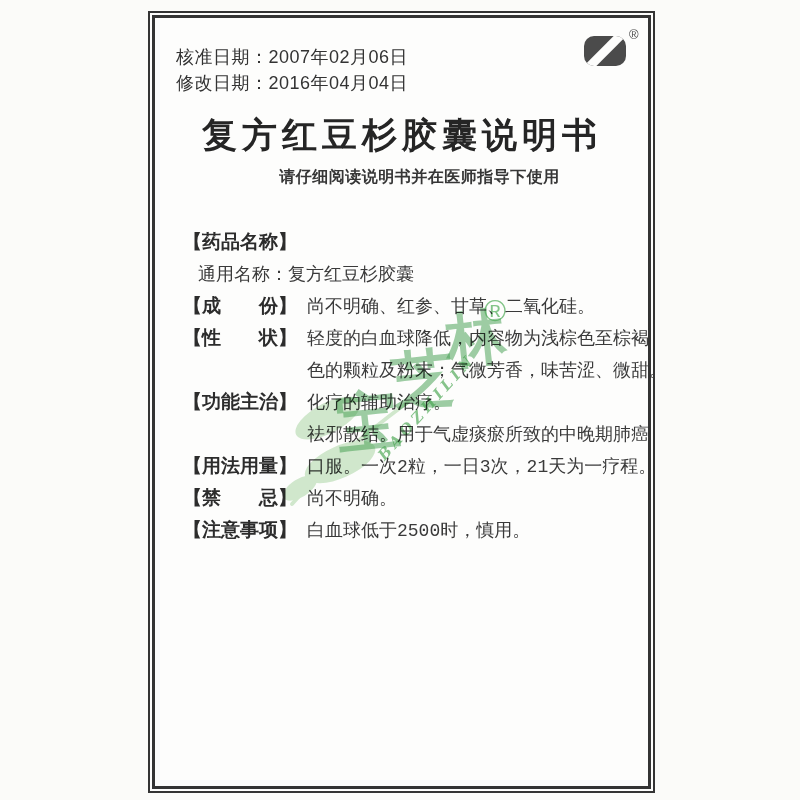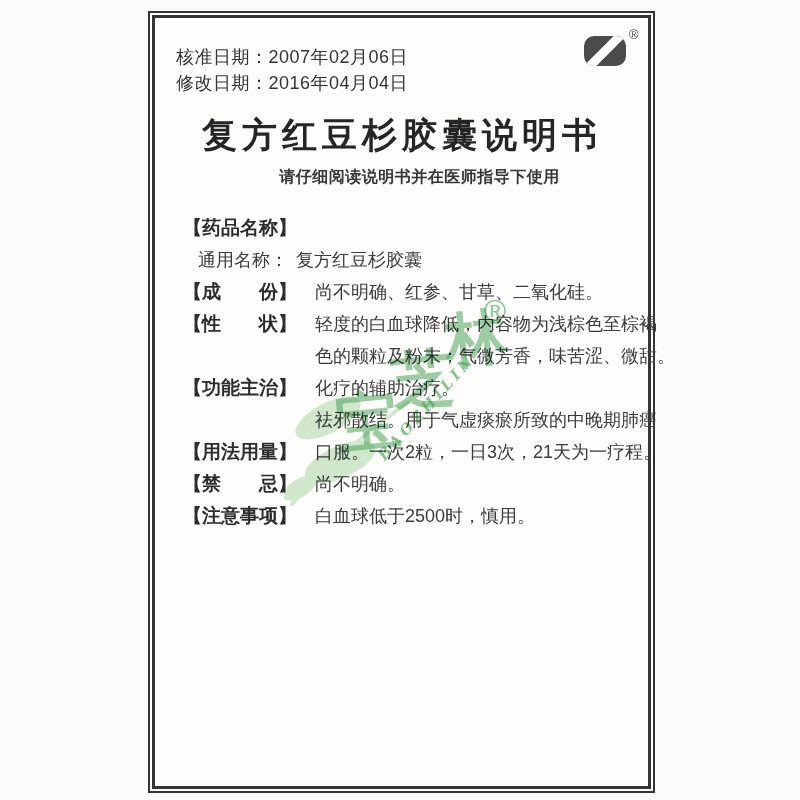--- a/index.html
+++ b/index.html
@@ -25,29 +25,29 @@
   .title{
     position:absolute;left:148px;top:112px;width:503px;text-align:center;
     font-size:35px;font-weight:bold;letter-spacing:5px;padding-left:5px;box-sizing:border-box;
     color:#252525;white-space:nowrap;
   }
   .subtitle{
     position:absolute;left:148px;top:167px;width:503px;text-align:center;
     font-size:16px;font-weight:bold;letter-spacing:.5px;color:#363636;white-space:nowrap;margin-left:20px;
   }
   
-  .sections{position:absolute;left:183px;top:212px;width:460px;font-size:18px;}
+  .sections{position:absolute;left:183px;top:227px;width:460px;font-size:18px;font-family:Liberation Mono, monospace;}
   .row{display:flex;align-items:flex-start;}
   .row .label{
     flex:0 0 124px;font-size:19px;font-weight:600;color:#2c2c2c;
     height:32px;line-height:32px;white-space:nowrap;
   }
   .row.plain{padding-left:15px;}
   .row.plain .label{flex:0 0 auto;font-weight:400;font-size:18px;color:#3a3a3a;}
-  .row .content{flex:1;min-width:0;margin-left:8px;}
+  .row .content{flex:1;min-width:0;}
   .row .line{height:32px;line-height:32px;white-space:nowrap;}
   
   .wm{position:absolute;inset:0;pointer-events:none;mix-blend-mode:multiply;}
   .wm-leaf{position:absolute;left:276px;top:388px;opacity:.6;}
   .wm-char{
     position:absolute;font-family:"DejaVu Serif",serif;font-weight:700;
     color:#3f9e4d;opacity:.5;transform:rotate(-6deg);line-height:1;
   }
   .wm-char.c1{left:336px;top:390px;font-size:64px;}
   .wm-char.c2{left:392px;top:348px;font-size:62px;}

